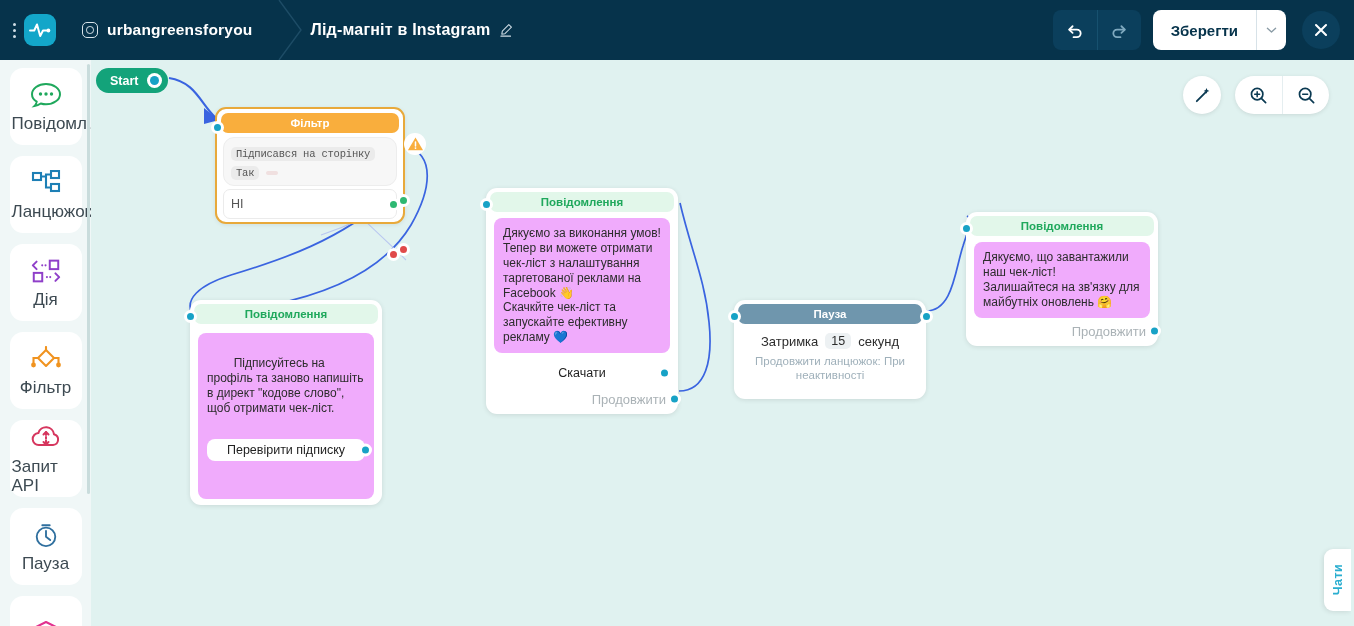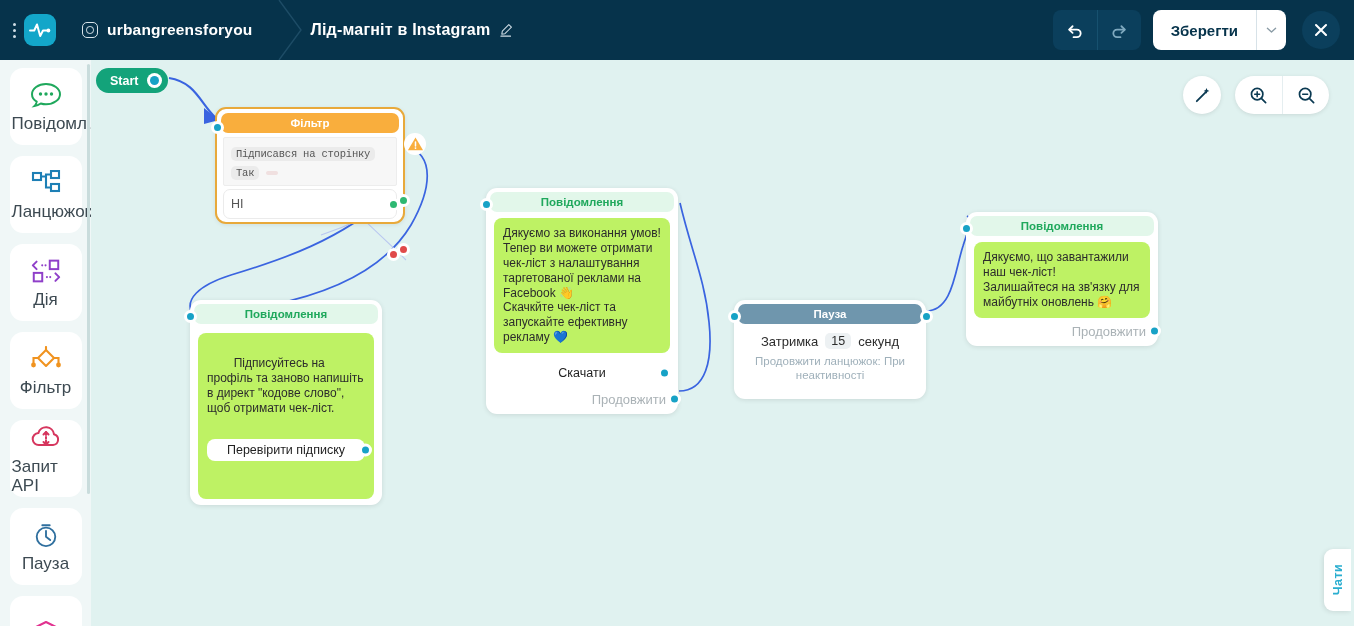--- a/index.html
+++ b/index.html
@@ -104,21 +104,21 @@
     background:#ffffff; border:2px solid #e8a93a; border-radius:11px;
     box-shadow:0 1px 4px rgba(0,0,0,.08);
   }
   .filter-hdr {
     background:#f9ae3d; border-radius:7px; margin:4px;
     height:20px; display:flex; align-items:center; justify-content:center;
     color:#fff; font-size:11.5px; font-weight:bold; cursor:pointer;
   }
   .filter-cond {
     margin:3px 6px; background:#f7f7f7; border:1px solid #ededed;
-    border-radius:2px; padding:5px 7px; min-height:40px; cursor:pointer;
+    border-radius:11px; padding:5px 7px; min-height:40px; cursor:pointer;
   }
   .cond-chip {
     display:inline-block; background:#ebebeb; border-radius:5px;
     padding:1px 5px; font-family:"Liberation Mono", monospace;
     font-size:10.5px; color:#555; letter-spacing:-.2px;
   }
   .cond-row2 { margin-top:5px; display:flex; align-items:center; gap:7px;}
   .cond-ghost { width:12px;height:4px;background:#f0e0e0;border-radius:2px;}
   .filter-else {
     margin:3px 6px 6px; background:#fff; border:1px solid #ebebeb;
@@ -135,21 +135,21 @@
   .msg-node {
     background:#ffffff; border-radius:11px; box-shadow:0 1px 5px rgba(0,0,0,.10);
     padding:4px;
   }
   .msg-hdr {
     background:#e2f7ea; border-radius:7px; height:20px;
     display:flex; align-items:center; justify-content:center;
     color:#1fa85c; font-size:11.5px; font-weight:bold; cursor:pointer;
   }
   .msg-body {
-    background:#bef264; border-radius:8px; margin:6px 4px 2px;
+    background:#f0abfc; border-radius:8px; margin:6px 4px 2px;
     padding:8px 9px; font-size:12px; color:#2c2c2c; line-height:1.24;
     white-space:pre-wrap; cursor:pointer;
   }
   .msg-btn {
     background:#ffffff; border-radius:8px; margin-top:9px; height:22px;
     display:flex; align-items:center; justify-content:center; position:relative;
     font-size:12.5px; color:#222; cursor:pointer;
   }
   .msg-btn .port { right:-6.5px; top:50%; transform:translateY(-50%); }
   .msg-foot {

